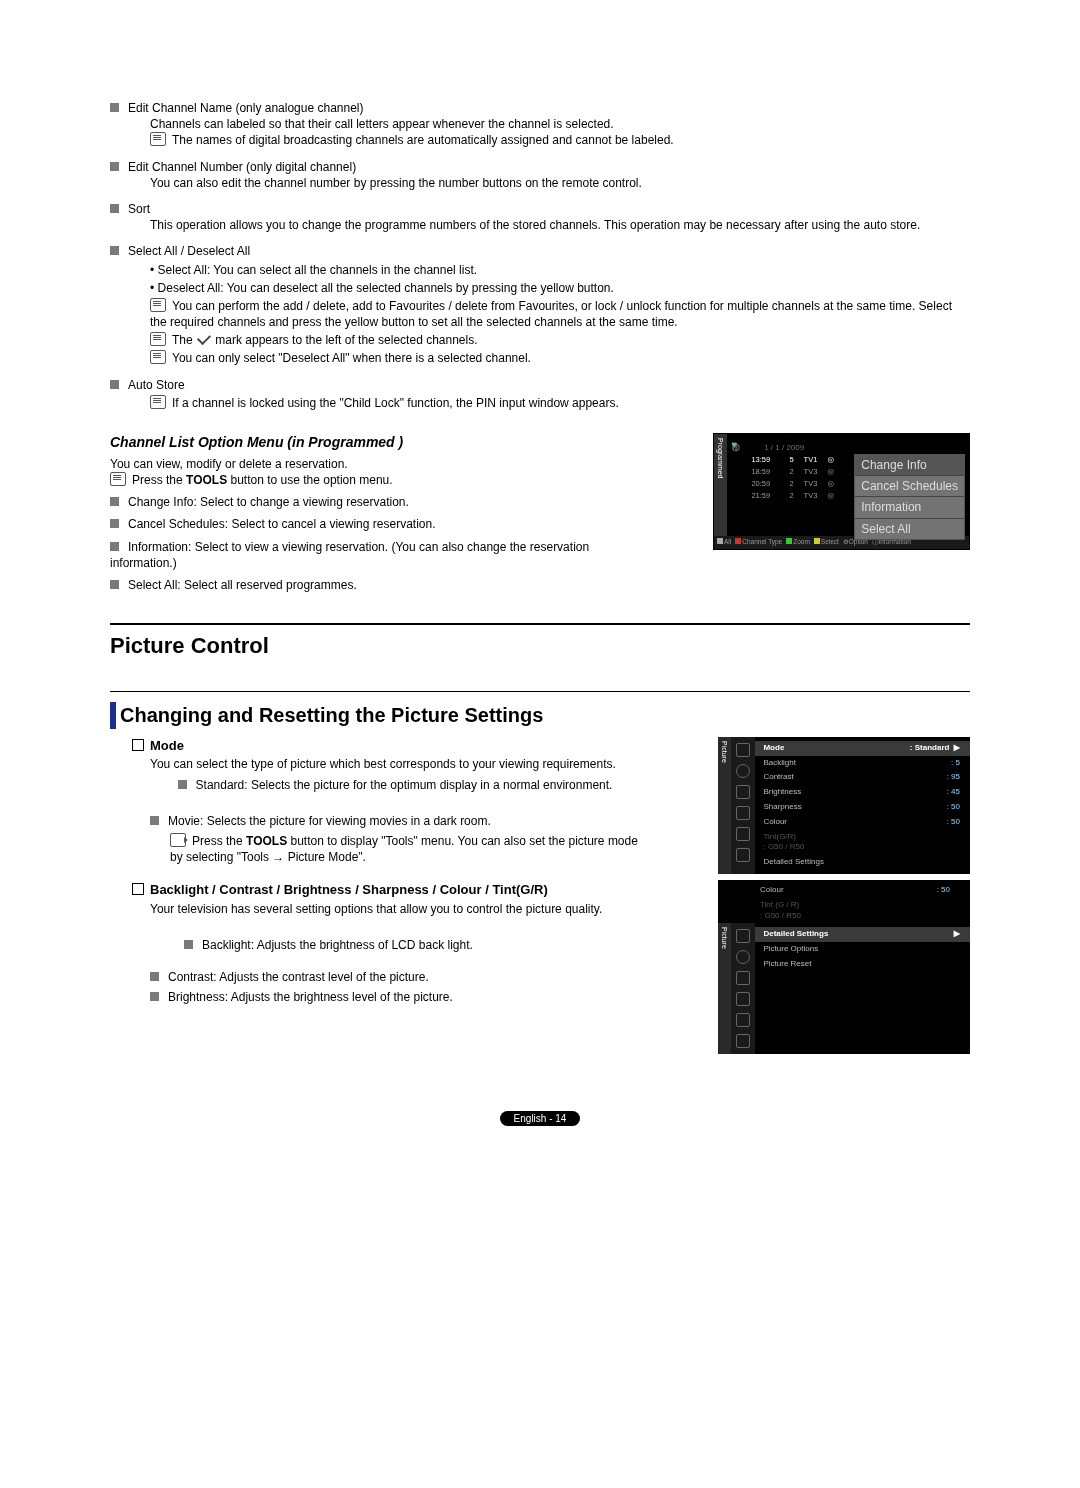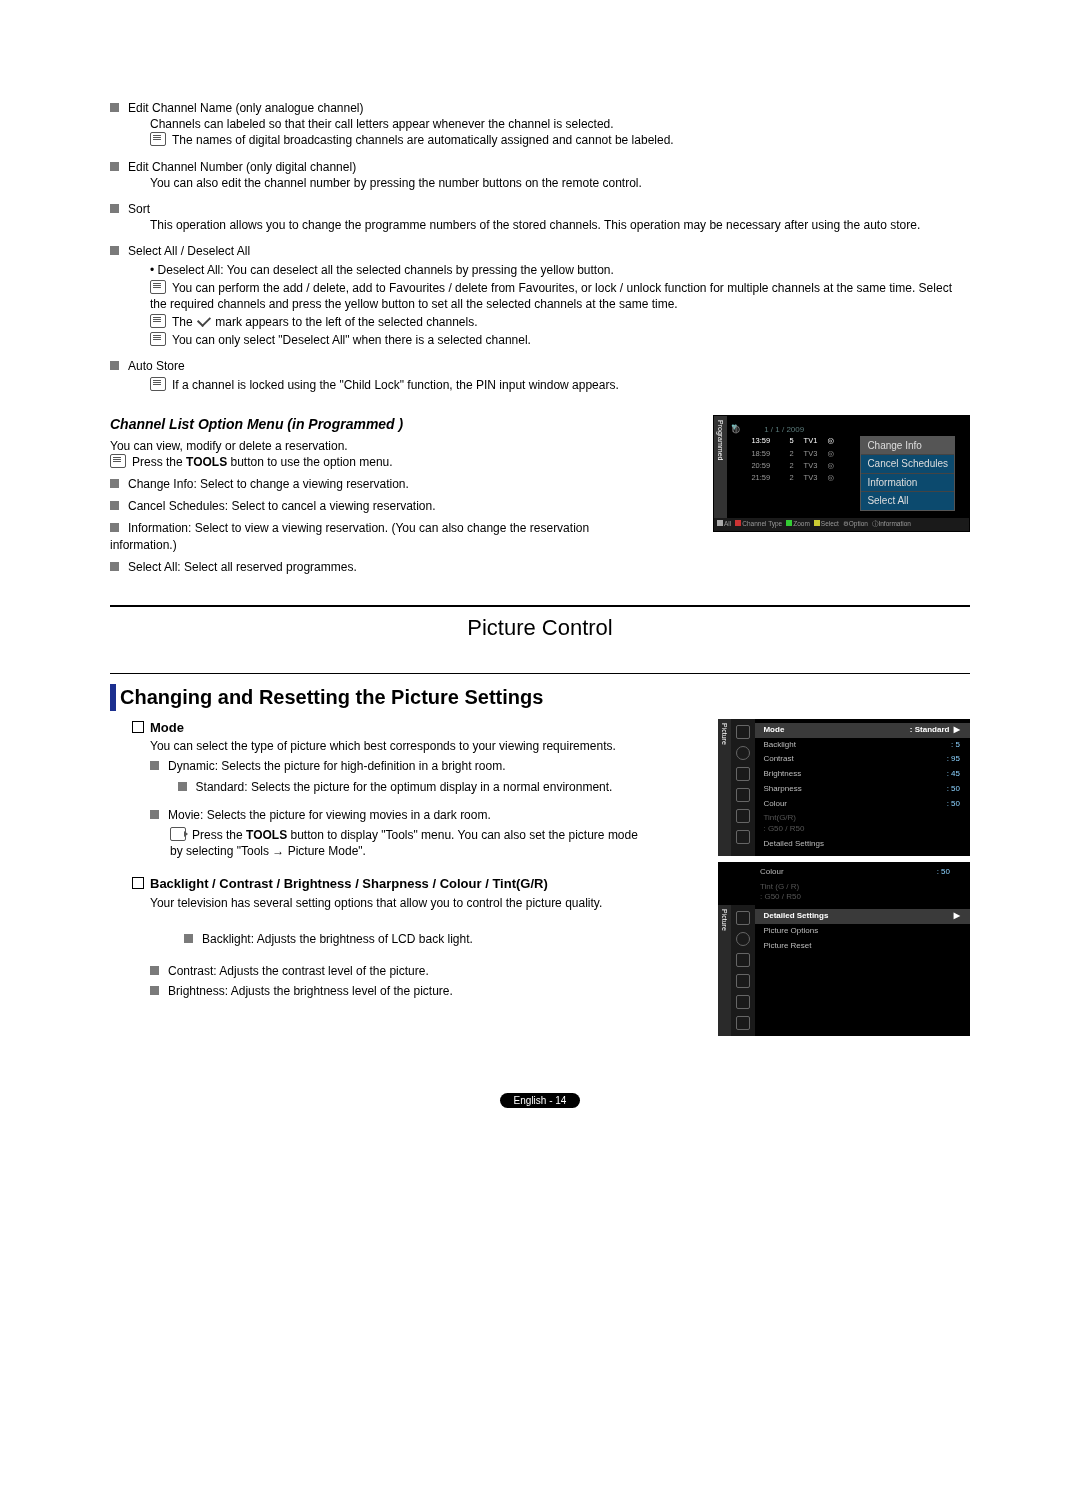--- a/index.html
+++ b/index.html
@@ -25,30 +25,30 @@
   
   .sched { width:255px; background:#000; font-size:8px; color:#bbb; border:1px solid #000; position:relative; }
   .sched-inner { display:flex; }
   .sched-tab { writing-mode:vertical-rl; background:#333; color:#fff; font-size:7px; padding:4px 2px; }
   .sched-body { flex:1; padding:4px; position:relative; }
   .hearticon { color:#73c0c0; font-size:10px; margin-right:4px; }
   .globeicon { color:#888; font-size:10px; margin-right:4px; }
   .sched-date { color:#5a7a7a; font-size:8px; margin-left:20px; margin-bottom:4px; }
   .sched-row { display:flex; gap:10px; color:#999; font-size:7.5px; padding:1px 0 1px 20px; align-items:center;}
   .sched-row.hi { color:#fff; }
-  .popup { position:absolute; right:14px; top:20px; background:#0c4a6e; border:1px solid #555; font-size:10px; }
+  .popup { position:absolute; right:4px; top:20px; background:#737373; border:1px solid #555; font-size:12px; }
   .popup div { padding:2px 6px; color:#ddd; border-bottom:1px solid #444;}
   .popup div.sel { background:#555; }
   .popup div:last-child { border-bottom:none;}
   .sched-foot { background:#1a1a1a; color:#999; font-size:6.5px; padding:2px 3px; display:flex; gap:4px; justify-content:flex-start; flex-wrap:wrap;}
   .fb { display:inline-block;width:6px;height:6px;vertical-align:0px;margin-right:1px;}
 
   
   .rule { height:2px; background:#000; margin-top:30px; width:100%; }
-  h1.pc { font-size:22px; font-weight:normal; margin:6px 0 4px 0;text-align:center; }
+  h1.pc { font-size:22px; font-weight:bold; margin:6px 0 4px 0; }
   .rule.thin { height:1px; }
   h2.changing { font-size:20px; font-weight:bold; margin:10px 0 8px 0; border-left:6px solid #1b2f8f; padding-left:4px; }
   .modehead { font-size:13px; font-weight:bold; margin:4px 0 2px 22px; }
   .modehead .chkbox { display:inline-block;width:10px;height:10px;border:1px solid #000;margin-right:6px;vertical-align:-1px; }
   .modebody { margin-left:40px; }
   .fl-ico { display:inline-block;width:14px;height:12px;border:1px solid #555;border-radius:2px;position:relative;margin-right:6px;vertical-align:-2px;}
   .fl-ico::after { content:""; position:absolute; right:-3px; top:3px; width:0;height:0;border-top:3px solid transparent;border-bottom:3px solid transparent;border-left:4px solid #555;}
 
   
   .menu { width:252px; background:#000; font-size:8px; color:#ccc; margin-bottom:6px; }
@@ -85,20 +85,21 @@
 </div>
 
 <div class="blk">
   <span class="sq"></span><span>Sort</span>
   <div class="sub">This operation allows you to change the programme numbers of the stored channels. This operation may be necessary after using the auto store.</div>
 </div>
 
 <div class="blk">
   <span class="sq"></span><span>Select All / Deselect All</span>
   <div class="sub-list">
+    <div class="bullet-dot">Select All: You can select all the channels in the channel list.</div>
     <div class="bullet-dot">Deselect All: You can deselect all the selected channels by pressing the yellow button.</div>
     <div><span class="note-ico"></span><span>You can perform the add / delete, add to Favourites / delete from Favourites, or lock / unlock function for multiple channels at the same time. Select the required channels and press the yellow button to set all the selected channels at the same time.</span></div>
     <div><span class="note-ico"></span><span>The </span><span class="check"></span><span> mark appears to the left of the selected channels.</span></div>
     <div><span class="note-ico"></span><span>You can only select "Deselect All" when there is a selected channel.</span></div>
   </div>
 </div>
 
 <div class="blk">
   <span class="sq"></span><span>Auto Store</span>
   <div class="sub-list">
@@ -259,23 +260,22 @@
             </div>
           <div style="height:40px;"></div>
         </div>
       </div>
     </div>
   </div>
 
   <div class="modehead"><span class="chkbox"></span><span>Mode</span></div>
   <div class="modebody" style="max-width:490px;">
     <div>You can select the type of picture which best corresponds to your viewing requirements.</div>
-    <div style="margin-top:4px;"><span class="sq"></span><span>Dynamic: Selects the picture for high-definition in a bright room.</span></div>
     <div style="margin-top:4px;text-align:center;"><span class="sq"></span><span>Standard: Selects the picture for the optimum display in a normal environment.</span></div>
-    <div style="margin-top:12px;"><span class="sq"></span><span>Movie: Selects the picture for viewing movies in a dark room.</span></div>
+    <div style="margin-top:20px;"><span class="sq"></span><span>Movie: Selects the picture for viewing movies in a dark room.</span></div>
     <div style="margin:4px 0 0 20px;"><span class="fl-ico"></span>Press the <b>TOOLS</b> button to display "Tools" menu. You can also set the picture mode by selecting "Tools → Picture Mode".</div>
   </div>
 
   <div class="modehead" style="margin-top:16px;"><span class="chkbox"></span><span>Backlight / Contrast / Brightness / Sharpness / Colour / Tint(G/R)</span></div>
   <div class="modebody" style="max-width:490px;">
     <div>Your television has several setting options that allow you to control the picture quality.</div>
     <div style="margin-top:20px;padding-left:34px;"><span class="sq"></span><span>Backlight: Adjusts the brightness of LCD back light.</span></div>
     <div style="margin-top:16px;"><span class="sq"></span><span>Contrast: Adjusts the contrast level of the picture.</span></div>
     <div style="margin-top:4px;"><span class="sq"></span><span>Brightness: Adjusts the brightness level of the picture.</span></div>
   </div>

